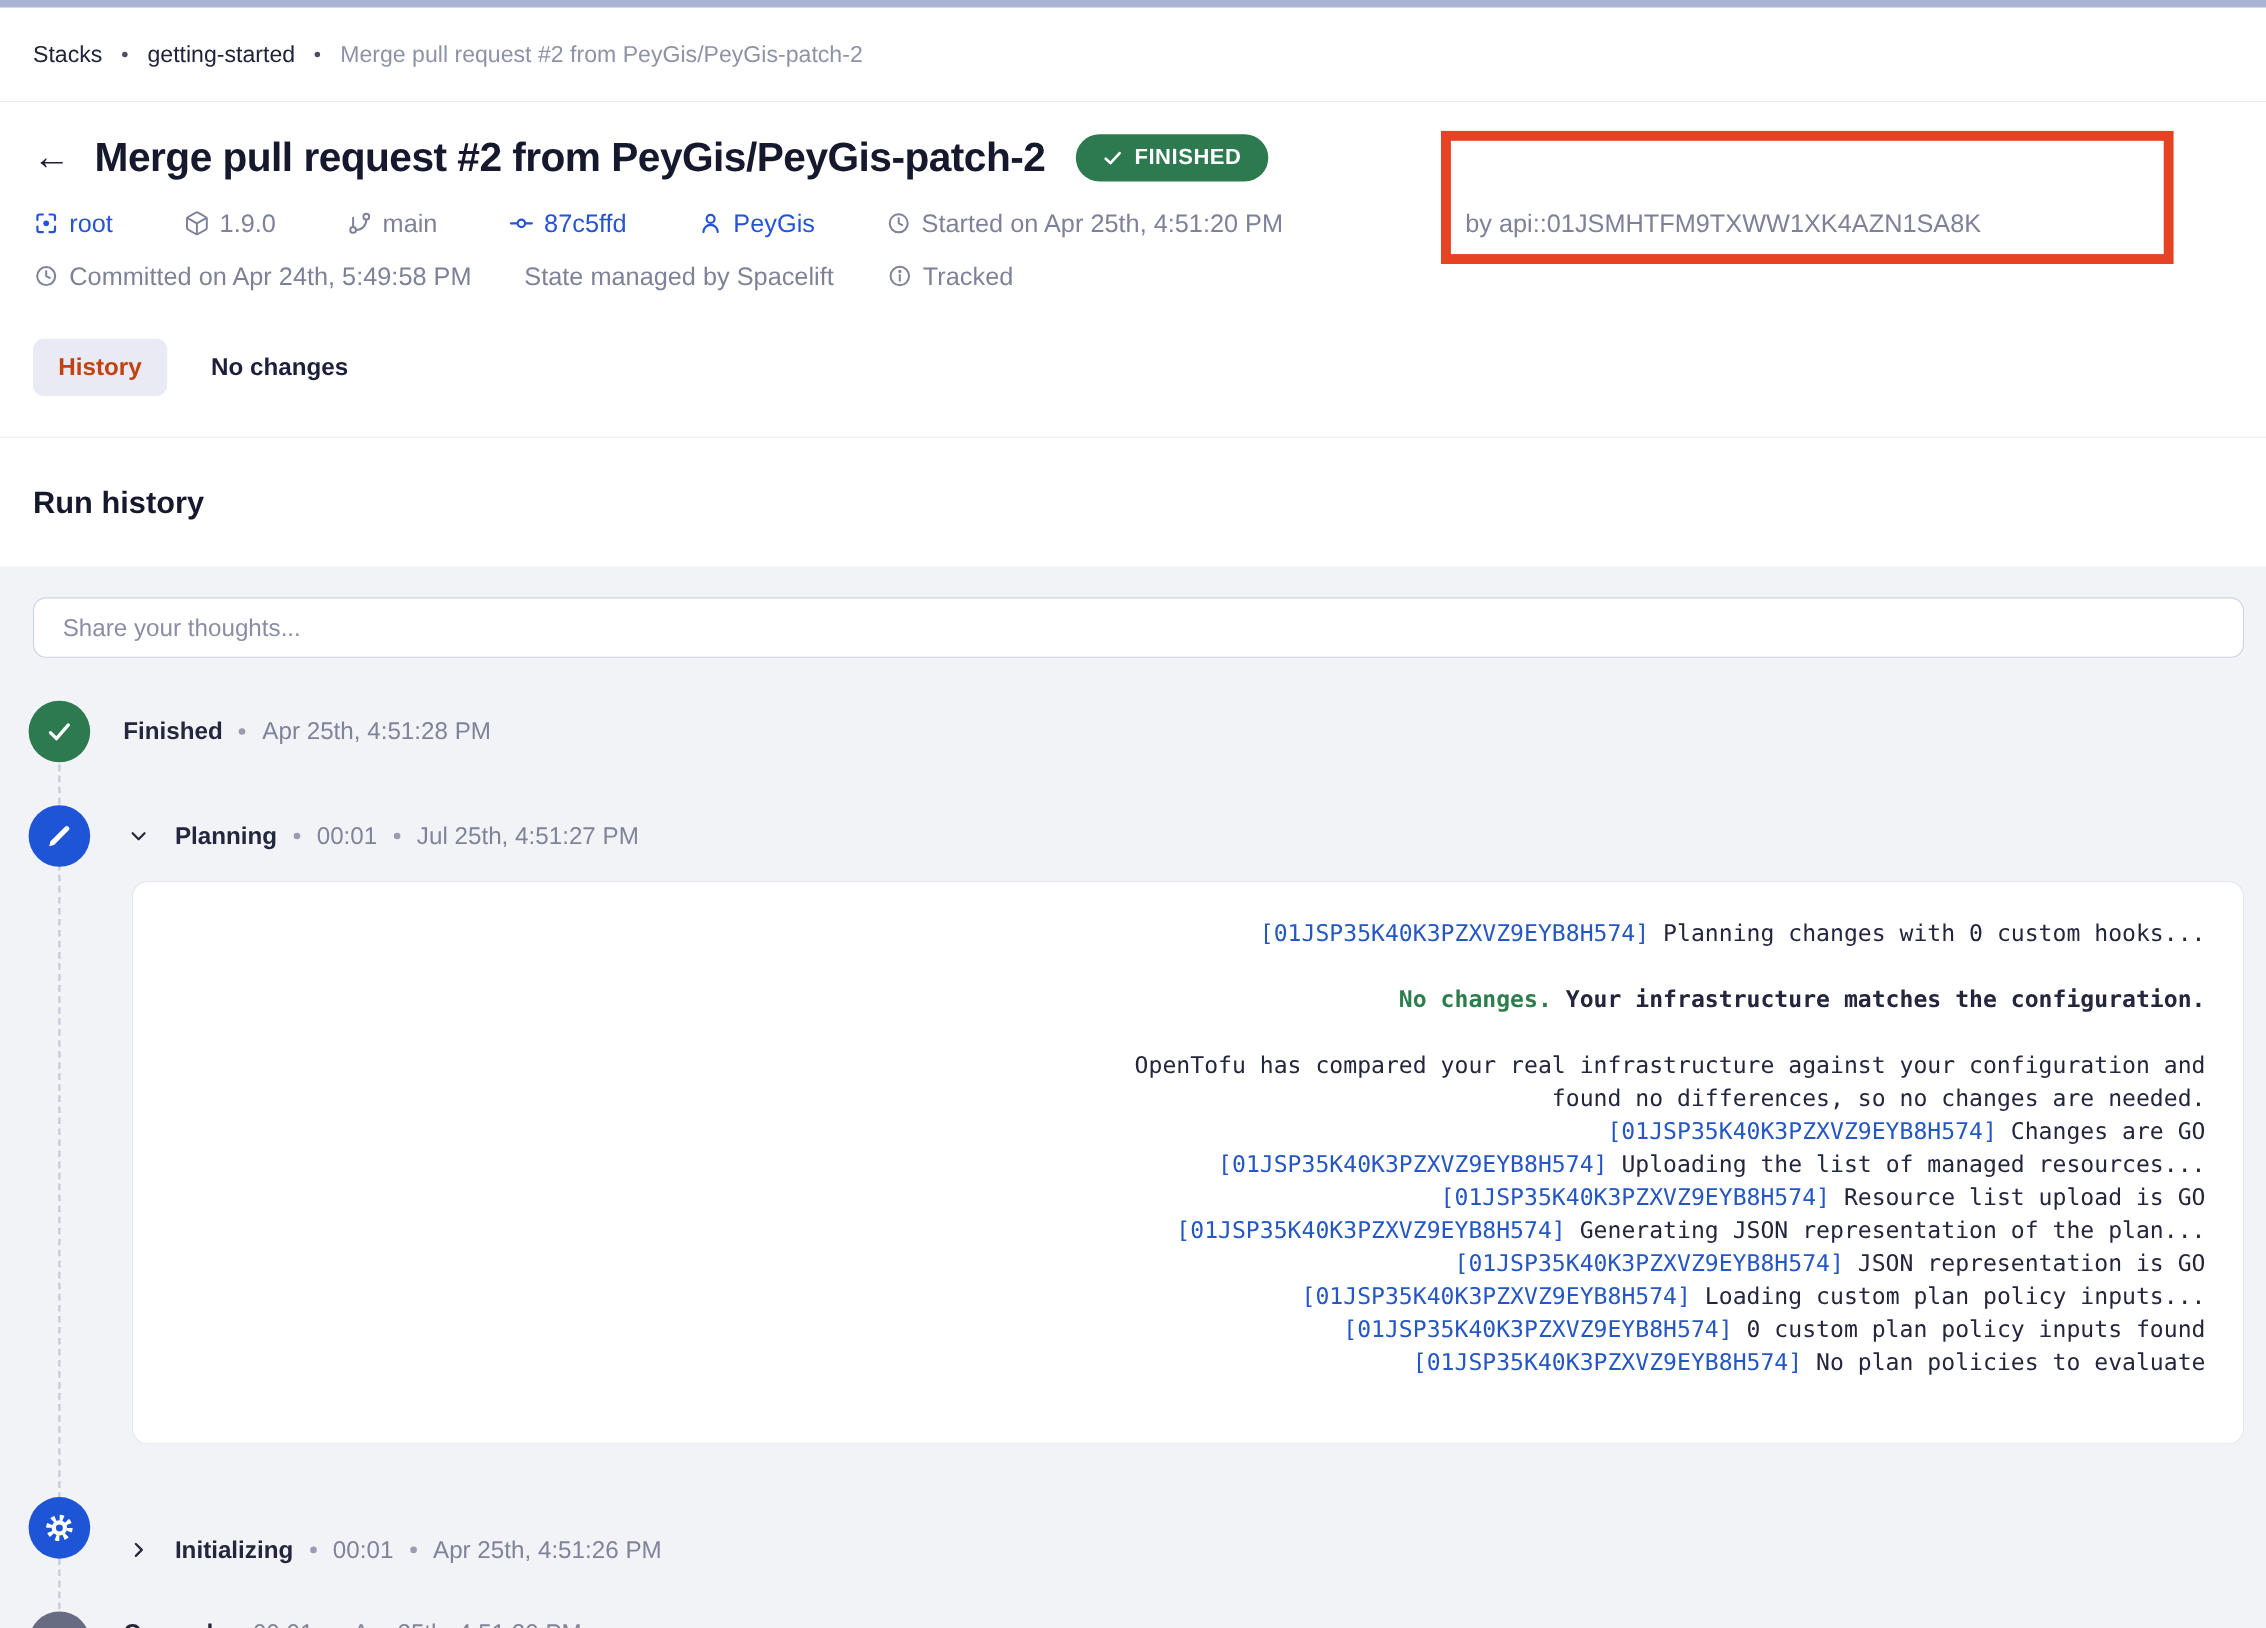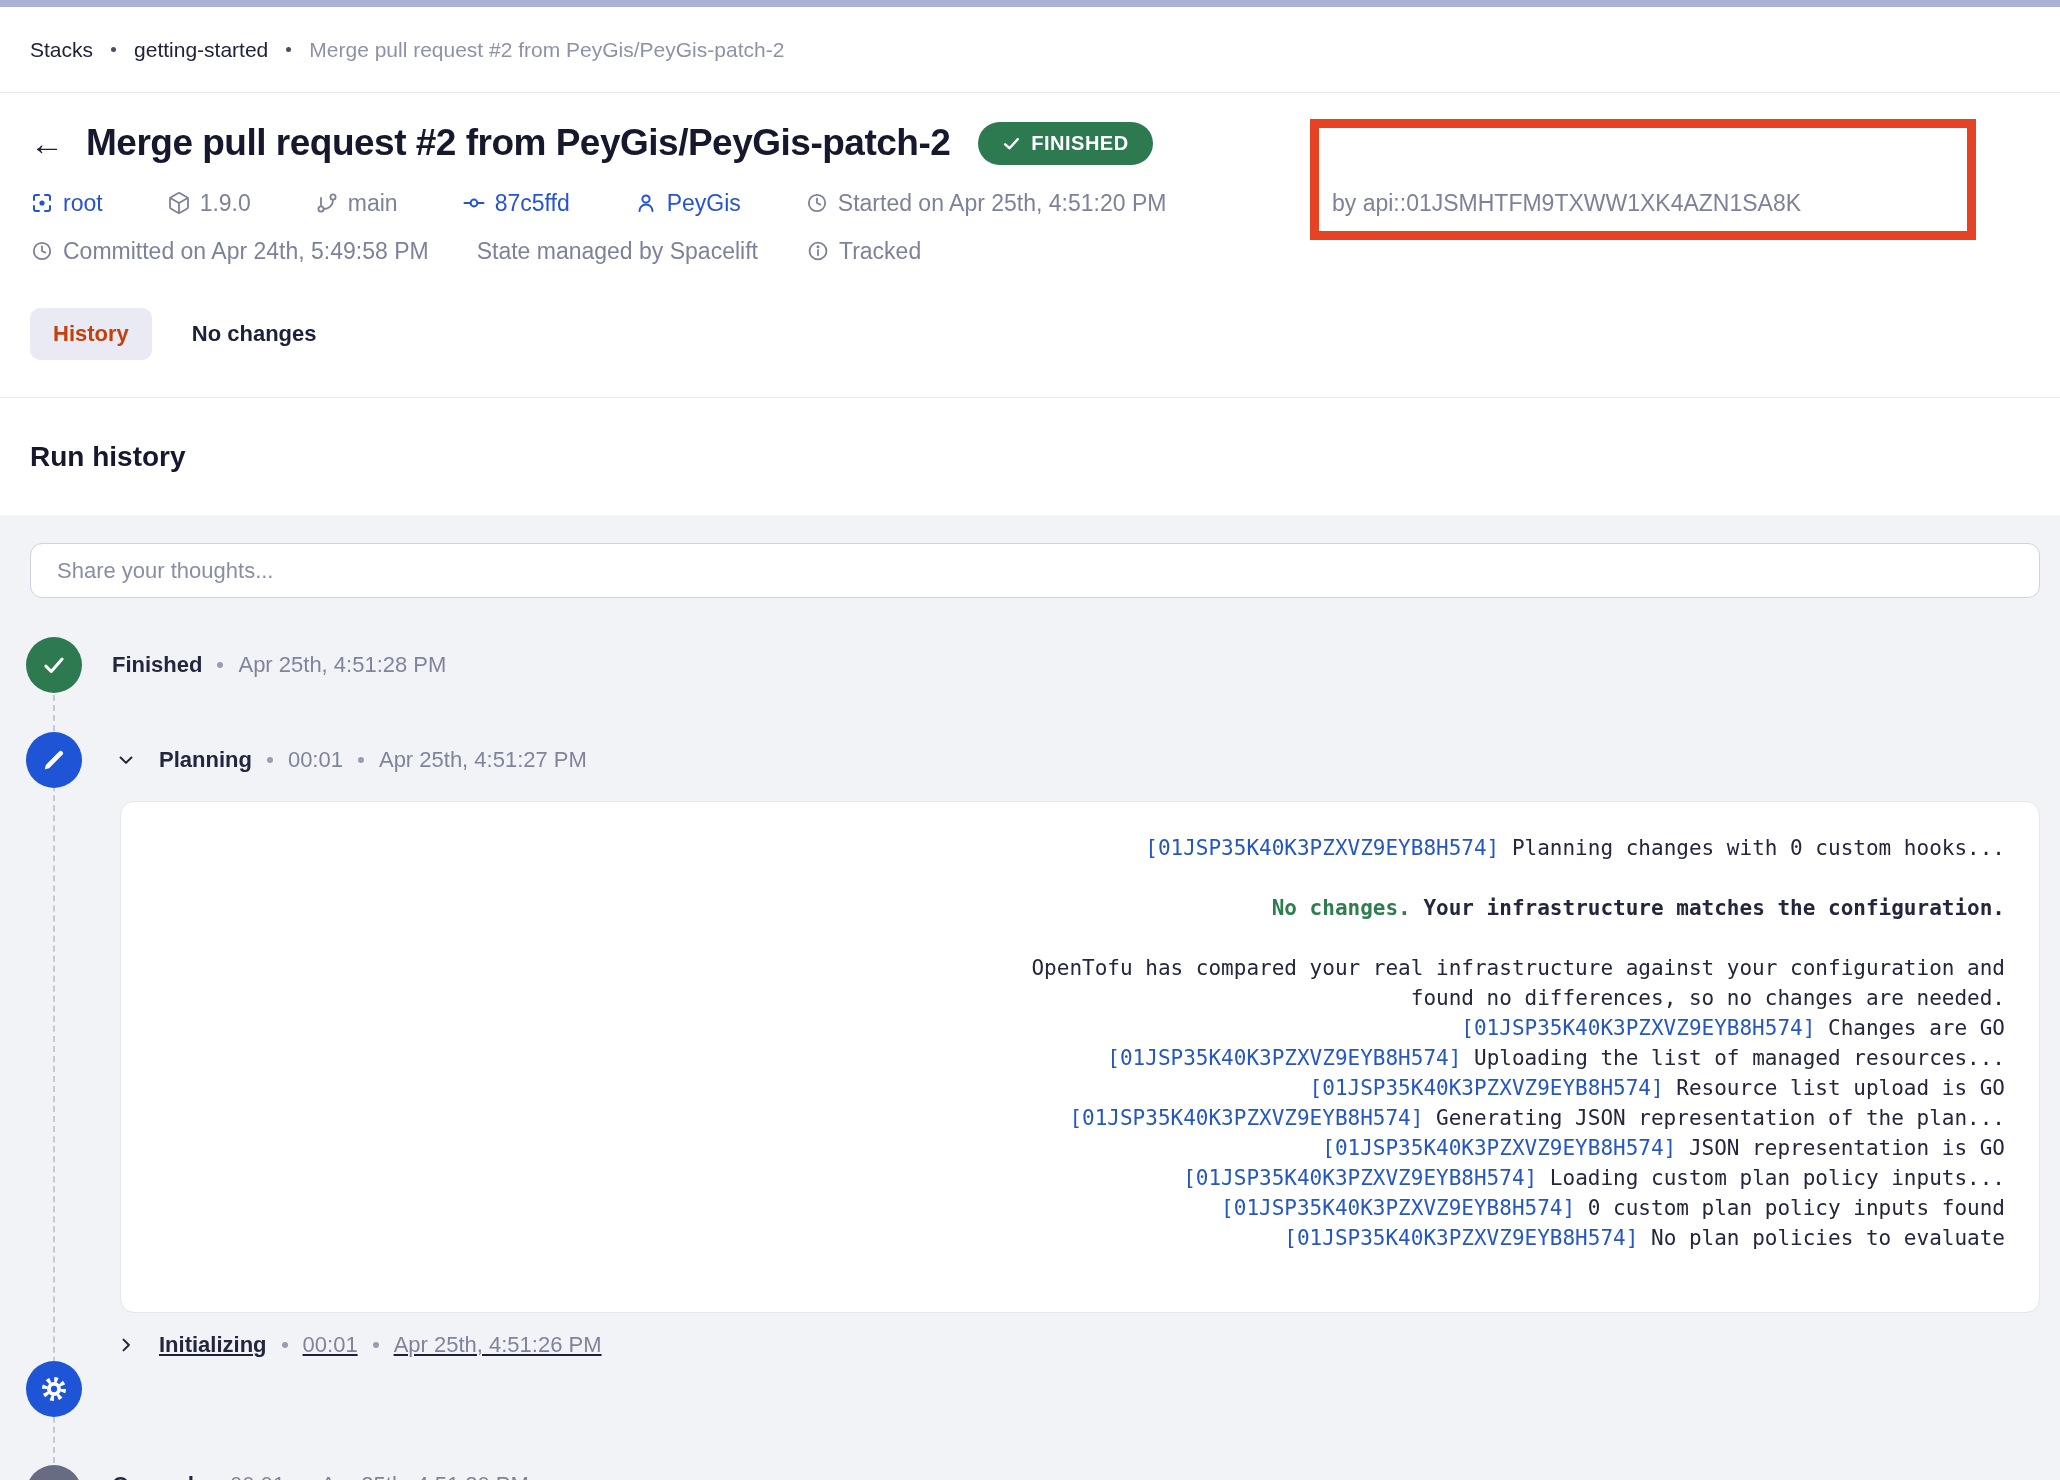--- a/index.html
+++ b/index.html
@@ -70,21 +70,21 @@
     display:flex; align-items:center; justify-content:center; z-index:2;
   }
   .c-green { background:#2d7a50; left:26px; top:122px; }
   .c-blue-plan { background:#1e55d6; left:26px; top:217px; }
   .c-blue-init { background:#1e55d6; left:26px; top:846px; }
   .c-gray { background:#676c82; left:26px; top:950px; }
 
   .tl-row { position:absolute; display:flex; align-items:center; gap:15px; height:44px; z-index:1; cursor:pointer; }
   .r-finished { left:112px; top:128px; }
   .r-planning { left:116px; top:223px; }
-  .r-initializing { left:116px; top:808px;text-decoration:underline; }
+  .r-initializing { left:116px; top:872px; }
   .r-queued { left:112px; top:948px; }
   .tl-label { font-size:22px; font-weight:700; color:#23263c; }
   .tl-sub { font-size:22px; color:#80849b; }
   .dot { width:6px; height:6px; border-radius:50%; background:#9a9db1; }
   .chev { display:flex; align-items:center; margin-right:8px; }
 
   .log-card {
     position:absolute; left:120px; top:286px; width:1920px; height:512px;
     background:#fff; border:1px solid #e5e6ef; border-radius:14px;
     padding:31px 34px; z-index:1;
@@ -241,21 +241,21 @@
   <div class="tl-row r-planning">
     <span class="chev">
       <svg width="20" height="20" viewBox="0 0 24 24" fill="none" stroke="#23263c" stroke-width="2.4" stroke-linecap="round" stroke-linejoin="round">
           <polyline points="5.5 9 12 15.5 18.5 9"></polyline>
         </svg>
     </span>
     <span class="tl-label">Planning</span>
     <span class="dot"></span>
     <span class="tl-sub">00:01</span>
     <span class="dot"></span>
-    <span class="tl-sub">Apr 25th, 4:51:27 PM</span>
+    <span class="tl-sub">Jul 25th, 4:51:27 PM</span>
   </div>
 
   <div class="log-card">
     <div class="log-line"><span class="lp-blue">[01JSP35K40K3PZXVZ9EYB8H574]</span><span> Planning changes with 0 custom hooks...</span></div>
     <div class="log-line"><span></span></div>
     <div class="log-line"><span class="lp-green">No changes.</span><span class="lt-bold"> Your infrastructure matches the configuration.</span></div>
     <div class="log-line"><span></span></div>
     <div class="log-line"><span>OpenTofu has compared your real infrastructure against your configuration and</span></div>
     <div class="log-line"><span>found no differences, so no changes are needed.</span></div>
     <div class="log-line"><span class="lp-blue">[01JSP35K40K3PZXVZ9EYB8H574]</span><span> Changes are GO</span></div>

